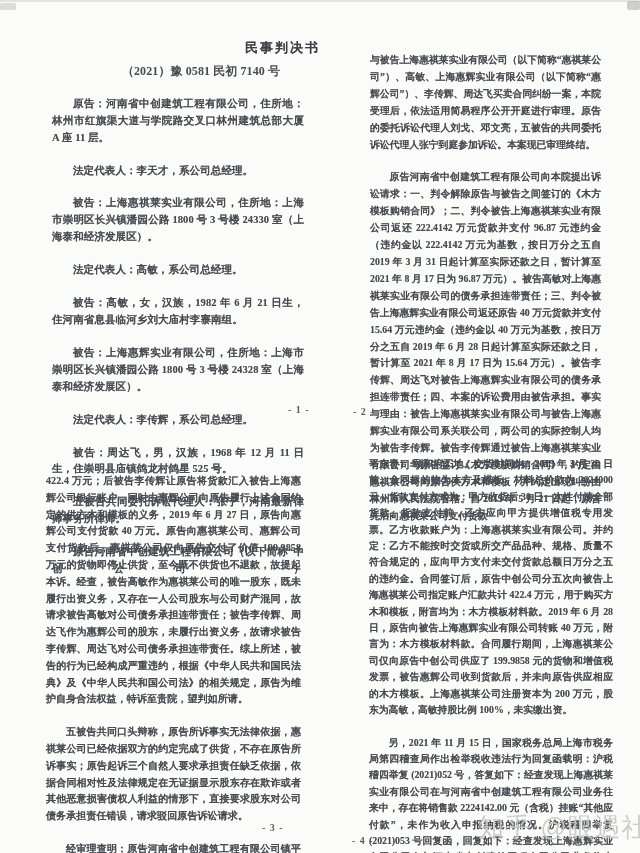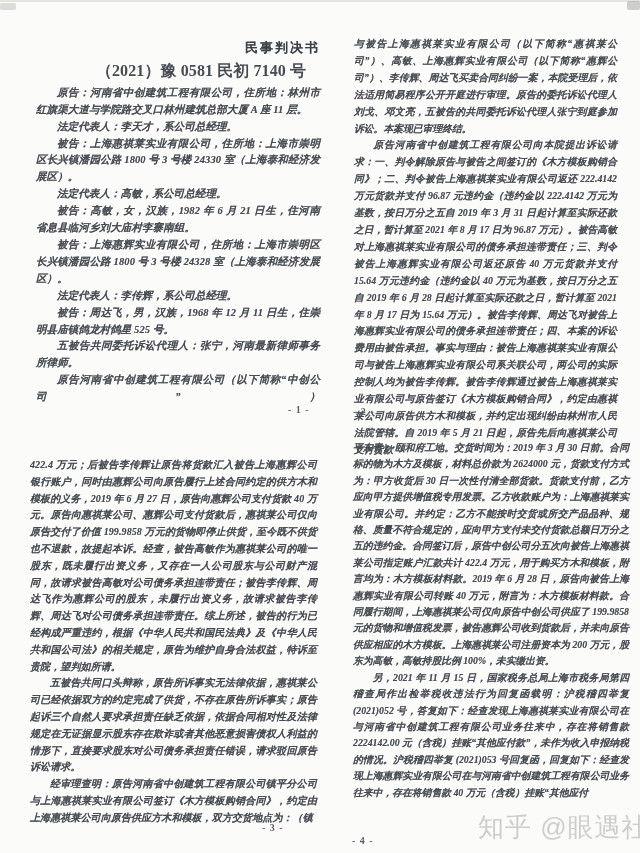--- a/index.html
+++ b/index.html
@@ -13,45 +13,44 @@
     position:absolute;left:0;top:0;width:640px;height:853px;
     background:#fbfbfa;
   }
   
   .edge-line{position:absolute;left:0;top:0;width:640px;height:2px;background:#e4e4e1;}
   .smudge-left{position:absolute;left:0;top:3px;width:16px;height:7px;background:#b5b5b1;opacity:.45;border-radius:2px;}
   .smudge-right{position:absolute;right:0;top:1px;width:13px;height:9px;background:#8d8d89;opacity:.4;border-radius:2px;}
 
   .page{position:absolute;color:#474c52;}
   .page p{
-    margin:0;
+    margin:16px;
     text-align:justify;
     text-indent:2em;
     font-weight:600;
     text-shadow:0 0 .4px rgba(70,75,82,.55);
-    font-style:italic;
   }
   .page p.no-indent{text-indent:0;}
   .page p.flush{text-align-last:justify;}
 
   #page1{left:36px;top:40px;width:284px;font-size:10.5px;line-height:16.9px;letter-spacing:.1px;}
   #page2{left:354px;top:36px;width:263px;font-size:9.8px;line-height:16.9px;letter-spacing:0;}
   #page3{left:30px;top:457px;width:287px;font-size:10px;line-height:16.8px;letter-spacing:.1px;}
   #page4{left:353px;top:440px;width:276px;font-size:9.8px;line-height:16.4px;letter-spacing:0;}
 
   .court{
     text-align:center;font-size:15px;font-weight:700;color:#3c4147;
     letter-spacing:2.5px;margin-bottom:2px;text-shadow:0 0 .5px rgba(60,65,71,.6);
   }
   .doctype{
     text-align:right;font-size:13px;font-weight:700;color:#3c4147;
     letter-spacing:2px;margin-bottom:6px;text-shadow:0 0 .5px rgba(60,65,71,.6);
   }
   .caseno{
-    text-align:center;padding-left:46px;font-size:16px;font-weight:600;
+    text-align:center;padding-left:46px;font-size:12px;font-weight:600;
     color:#474c52;margin-bottom:5px;
   }
 
   .pagenum{
     position:absolute;font-size:10px;color:#5a5f65;font-weight:600;
     letter-spacing:1px;
   }
   #pn1{left:288px;top:404px;}
   #pn2{left:353px;top:406px;}
   #pn3{left:262px;top:822px;}

